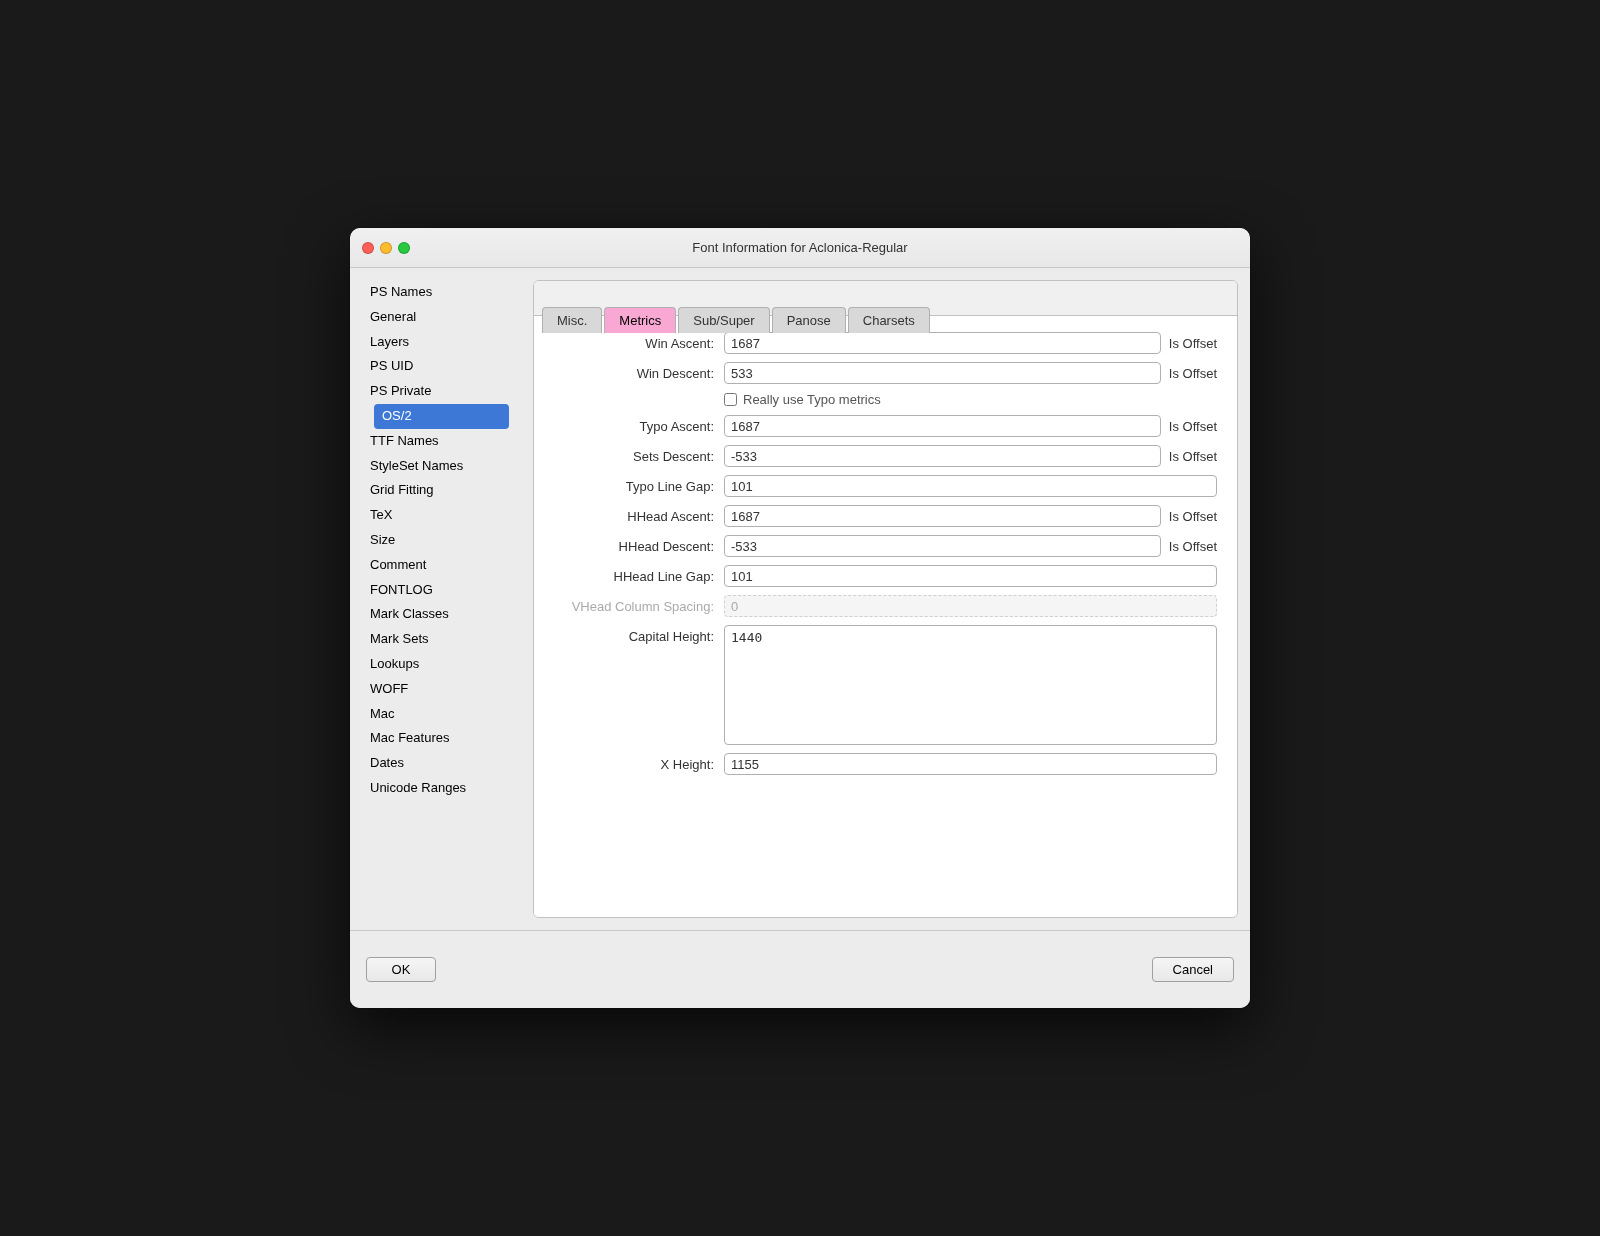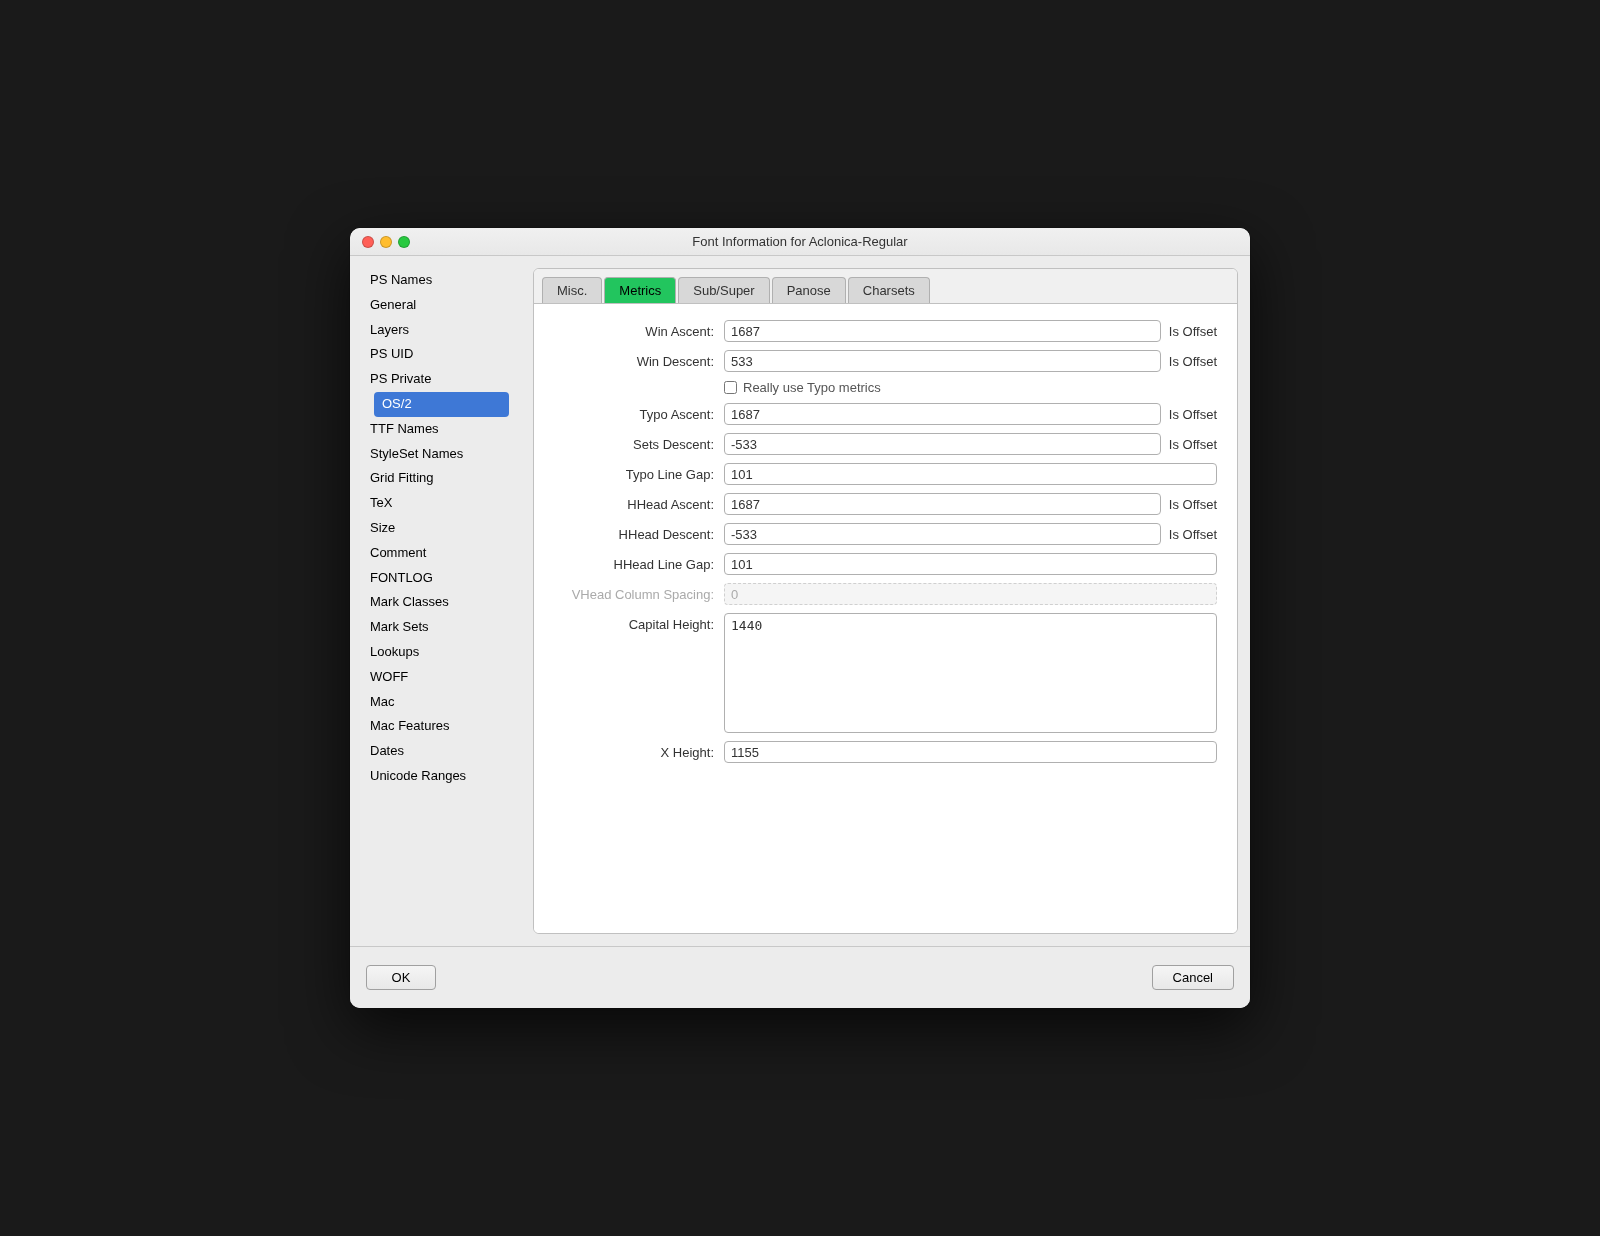--- a/index.html
+++ b/index.html
@@ -22,21 +22,21 @@
       min-height: 780px;
       display: flex;
       flex-direction: column;
       overflow: hidden;
     }
 
     .titlebar {
       background: linear-gradient(to bottom, #f0f0f0, #e8e8e8);
       border-bottom: 1px solid #c8c8c8;
       border-radius: 10px 10px 0 0;
-      height: 28px;
+      height: 40px;
       display: flex;
       align-items: center;
       padding: 0 12px;
       position: relative;
     }
 
     .traffic-lights {
       display: flex;
       gap: 6px;
     }
@@ -117,25 +117,25 @@
       padding: 5px 14px;
       border: 1px solid #b0b0b0;
       border-bottom: none;
       border-radius: 4px 4px 0 0;
       background: #d8d8d8;
       cursor: pointer;
       font-size: 13px;
       color: #333;
       margin-right: 2px;
       position: relative;
-      top: 0;
+      top: 18px;
     }
 
     .tab.active {
-      background: #22c55e;
+      background: #f9a8d4;
       color: #000;
       border-color: #b0b0b0;
       z-index: 1;
     }
 
     .form-area {
       flex: 1;
       padding: 16px 20px;
       overflow-y: auto;
       background: #fff;
@@ -205,21 +205,21 @@
     }
 
     .checkbox-label input[type="checkbox"] {
       margin: 0;
     }
 
     .footer {
       display: flex;
       justify-content: space-between;
       align-items: center;
-      padding: 18px 16px;
+      padding: 26px 16px;
       background: #ececec;
       border-top: 1px solid #c8c8c8;
     }
 
     .footer-btn {
       padding: 4px 20px;
       border: 1px solid #a0a0a0;
       border-radius: 4px;
       background: linear-gradient(to bottom, #f5f5f5, #e8e8e8);
       font-size: 13px;

